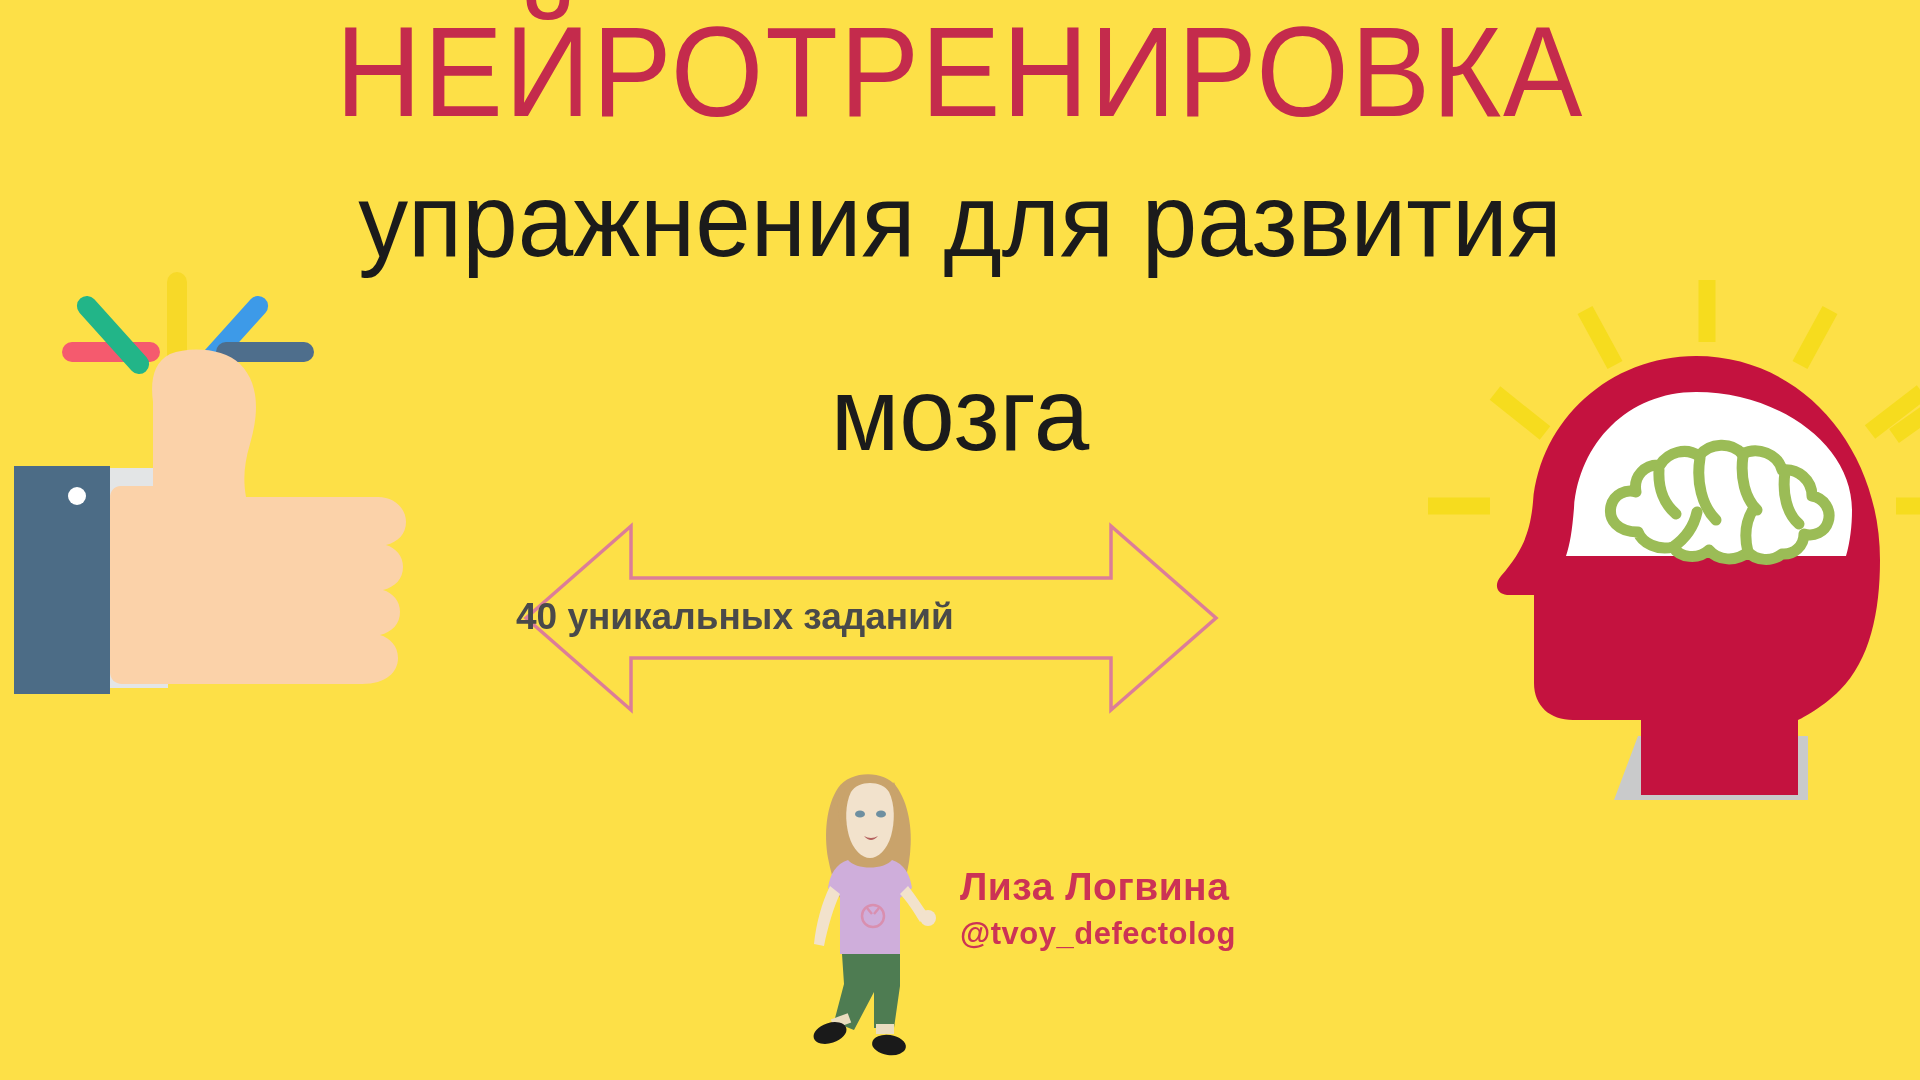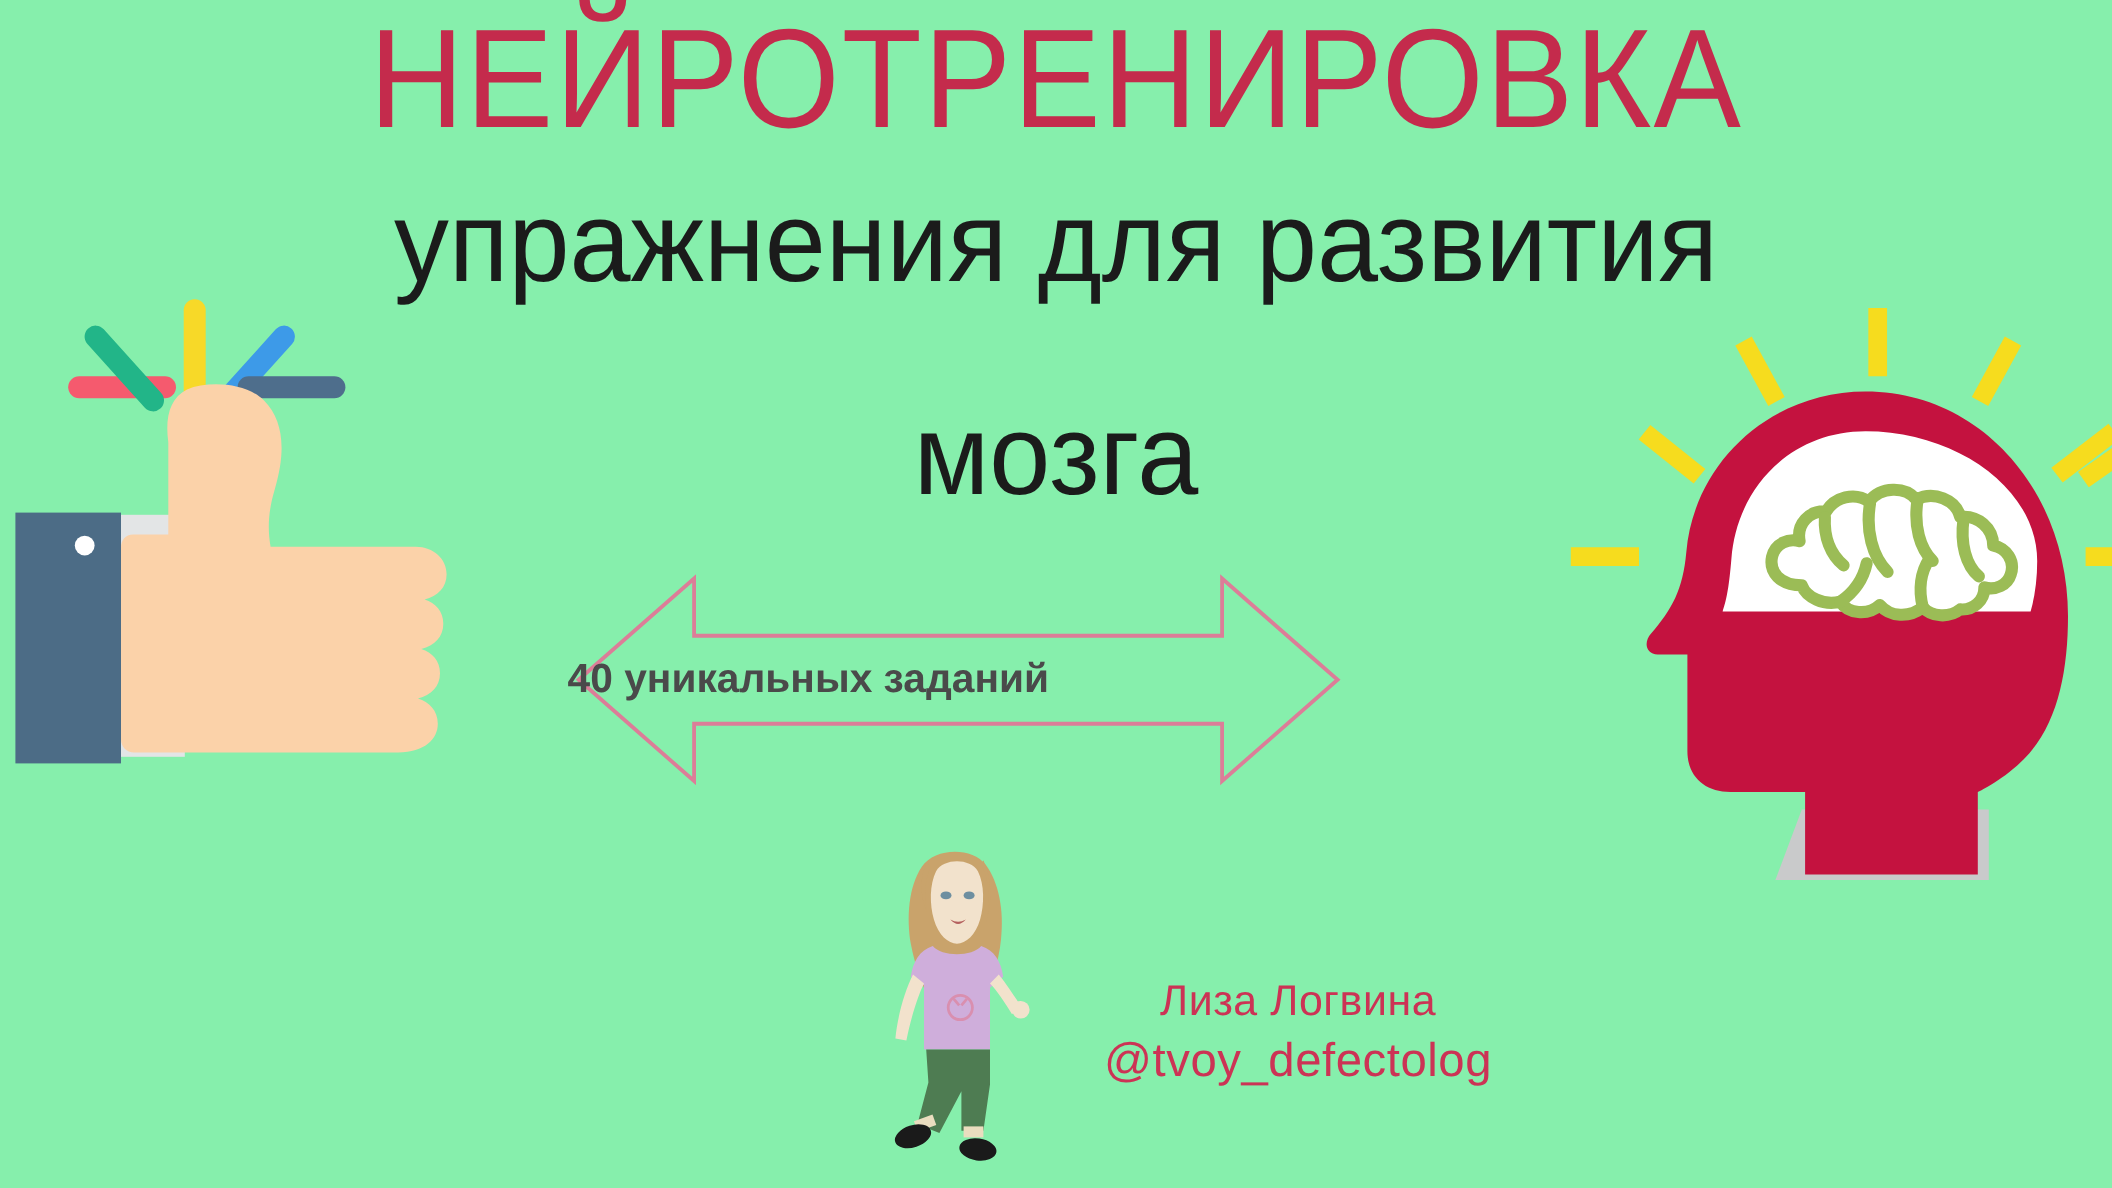--- a/index.html
+++ b/index.html
@@ -5,21 +5,21 @@
   * { margin:0; padding:0; box-sizing:border-box; }
   html, body {
     width:1920px; height:1080px;
     background:#ffffff;
     font-family:"Liberation Sans", sans-serif;
     overflow:hidden;
   }
   #poster {
     position:relative;
     width:1920px; height:1080px;
-    background:#86efac;
+    background:#fde047;
     overflow:hidden;
   }
 
   
   #title {
     position:absolute;
     left:0; top:8px;
     width:1920px;
     text-align:center;
     font-family:"Liberation Sans Narrow","Liberation Sans",sans-serif;
@@ -83,30 +83,29 @@
 
   
   #brain-illu { position:absolute; left:1400px; top:270px; width:560px; height:560px; }
 
   
   #girl-illu { position:absolute; left:788px; top:748px; width:160px; height:312px; }
 
   
   #credit {
     position:absolute;
-    left:960px; top:888px;
+    left:960px; top:864px;
     width:440px;
-    text-align:center;
-    font-family:"Liberation Sans Narrow","Liberation Sans",sans-serif;
-    font-weight:400;
+    font-family:"Liberation Sans Narrow","Liberation Sans",sans-serif;
+    font-weight:700;
     color:#CC3355;
     line-height:1.20;
   }
   #credit .name   { font-size:39px; display:block; letter-spacing:.5px; }
-  #credit .handle { font-size:43px; display:block; letter-spacing:.5px; margin-top:4px; }
+  #credit .handle { font-size:31px; display:block; letter-spacing:.5px; margin-top:4px; }
 </style>
 </head>
 <body>
 
 <div id="poster">
 
   <div id="title">НЕЙРОТРЕНИРОВКА</div>
 
   <div id="subtitle-1">упражнения для развития</div>
 

